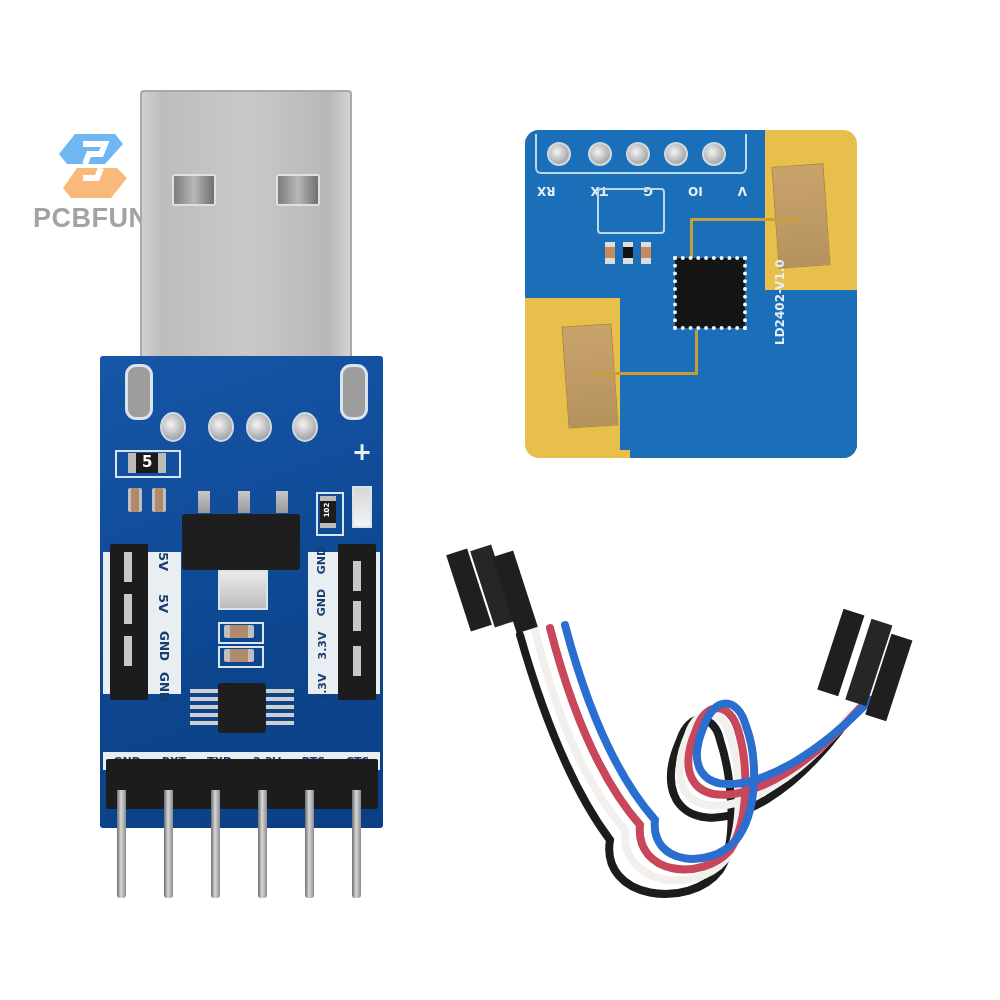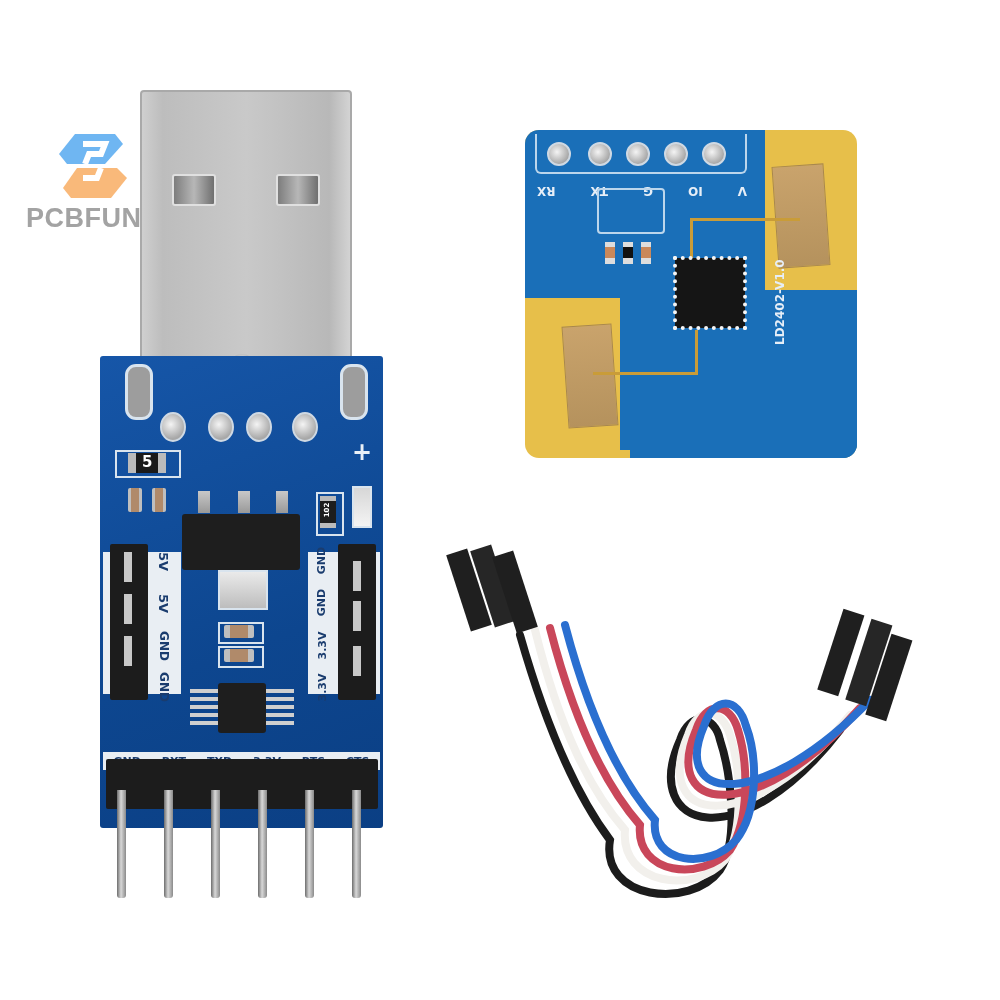--- a/index.html
+++ b/index.html
@@ -29,21 +29,21 @@
 </head>
 <body>
 
 <div class="abs" style="left:25px;top:125px;width:130px;height:110px;">
   <svg class="abs" style="left:28px;top:5px;" width="80" height="72" viewBox="0 0 80 72">
     <polygon points="22,4 62,4 70,14 52,34 14,34 6,24" fill="#6fb6f2"></polygon>
     <polygon points="24,38 64,38 74,48 58,68 18,68 10,58" fill="#f9b97a"></polygon>
     <path d="M30 14 H52 L48 24 H36 L32 34" stroke="#ffffff" stroke-width="6" fill="none"></path>
     <path d="M48 38 L44 48 H30" stroke="#ffffff" stroke-width="6" fill="none"></path>
   </svg>
-  <div class="abs logo-text" style="left:1px;top:78px;text-transform:uppercase;">pcbfun</div>
+  <div class="abs logo-text" style="left:8px;top:78px;text-transform:uppercase;">pcbfun</div>
 </div>
 
 <div class="abs" style="left:95px;top:90px;width:295px;height:800px;">
 
   <div class="abs usb-plug" style="left:45px;top:0;width:208px;height:302px;">
     <div class="abs usb-slot" style="left:30px;top:82px;width:40px;height:28px;"></div>
     <div class="abs usb-slot" style="left:134px;top:82px;width:40px;height:28px;"></div>
     <div class="abs" style="left:88px;top:262px;width:24px;height:18px;border-radius:50%;background:radial-gradient(circle,#f5f5f5,#9a9a9a);"></div>
   </div>
 

